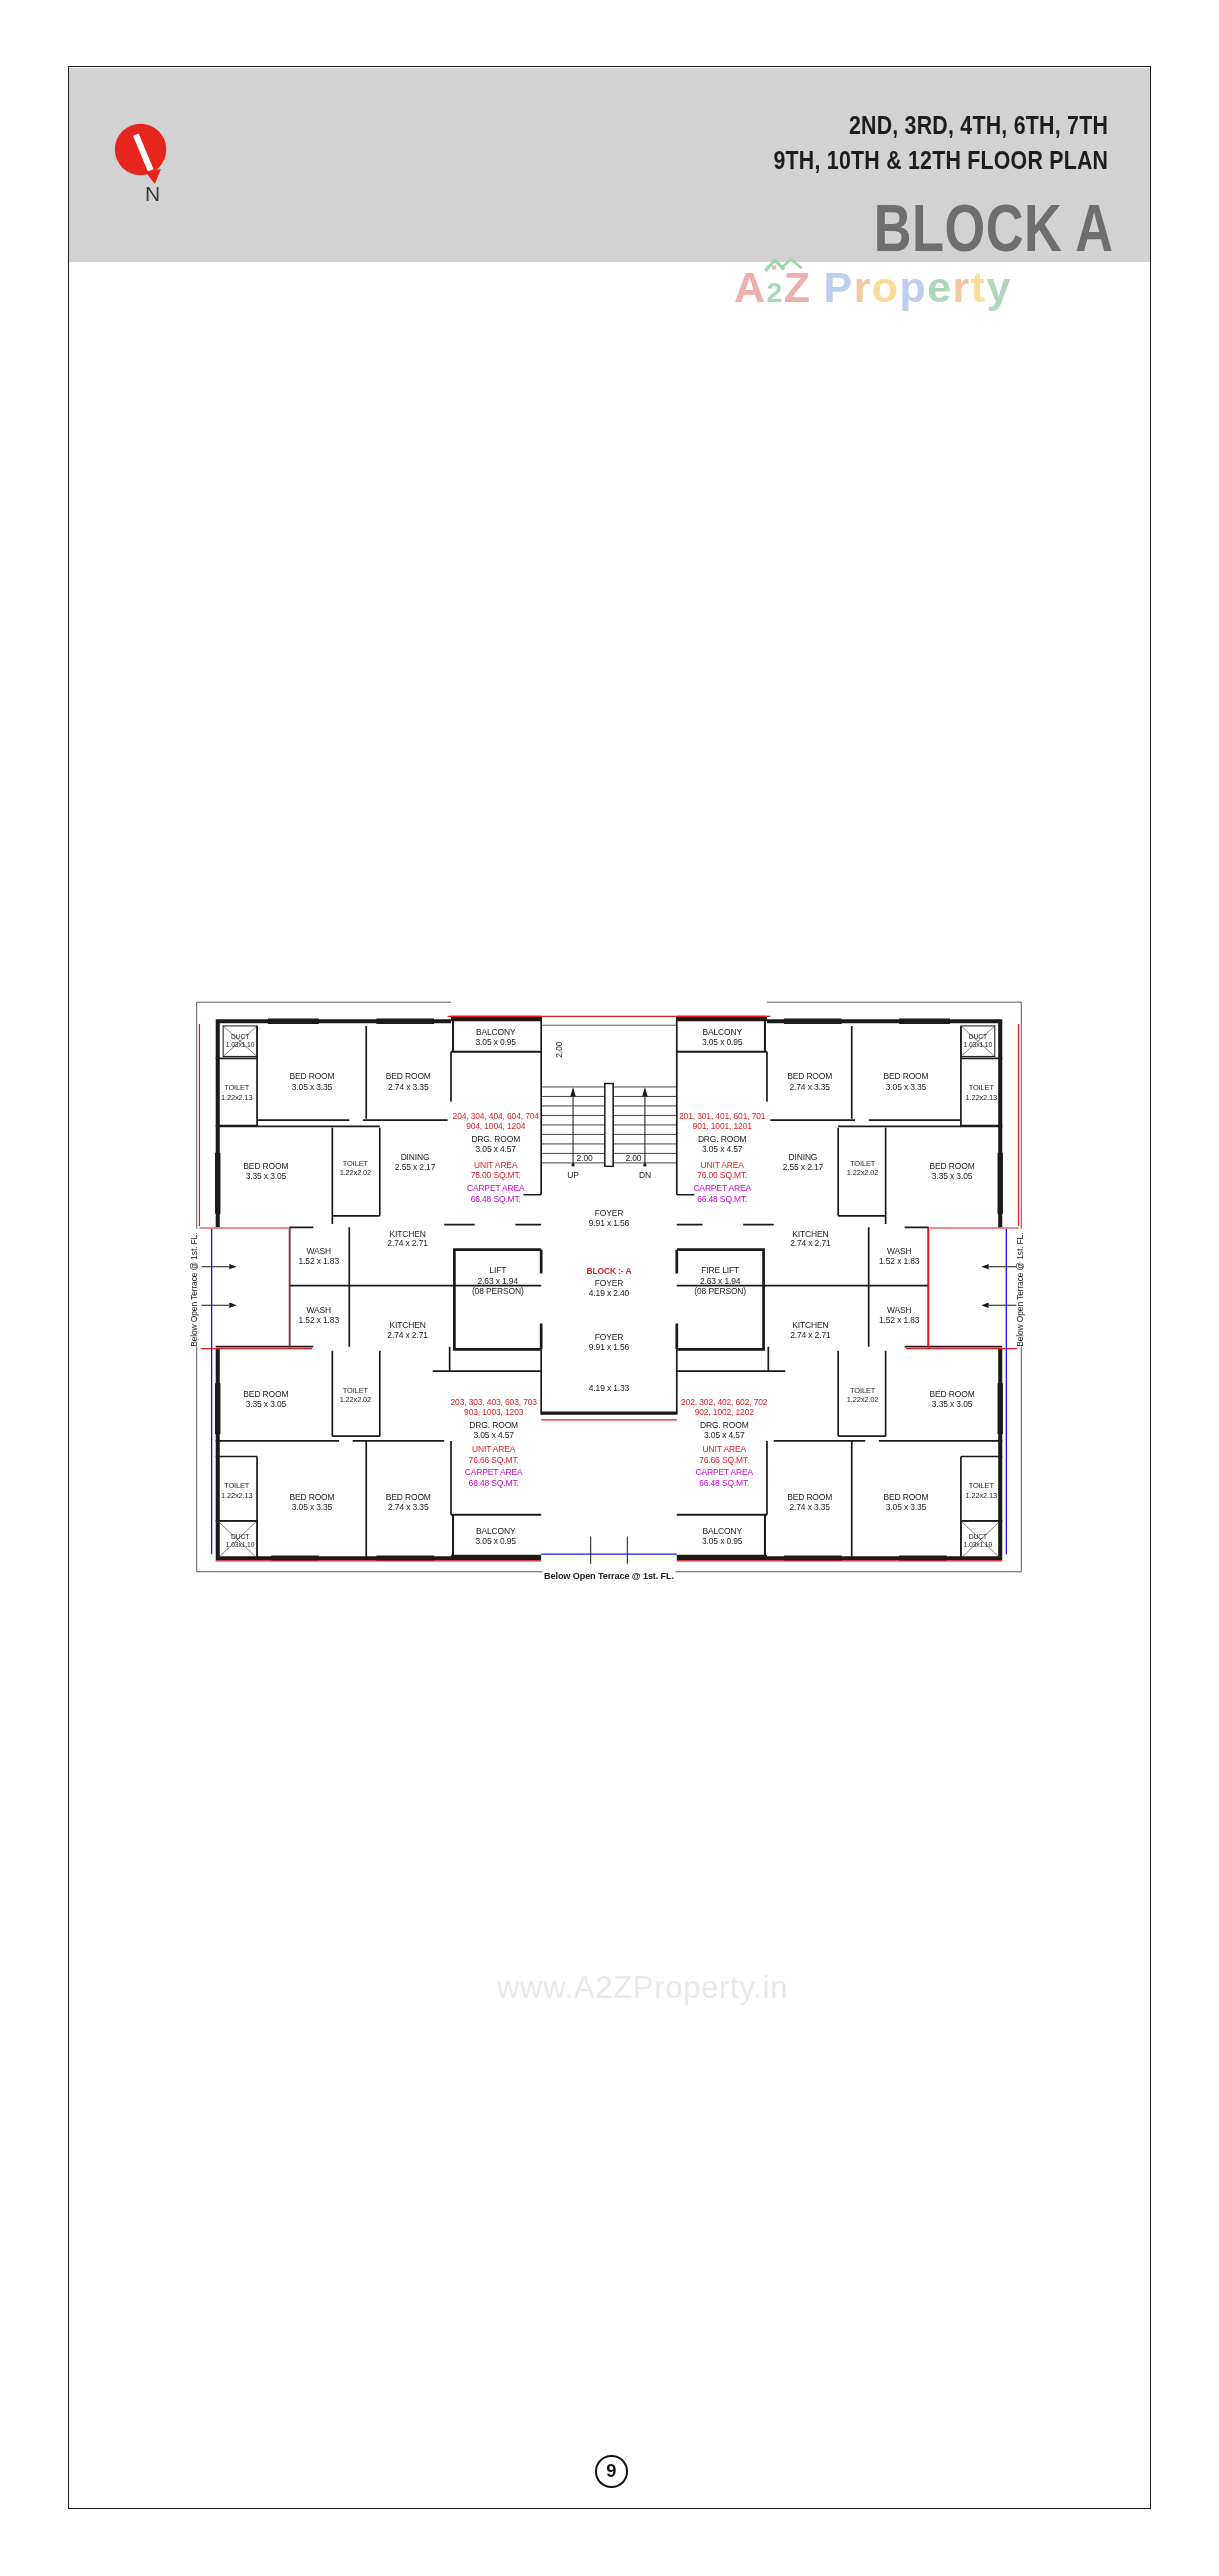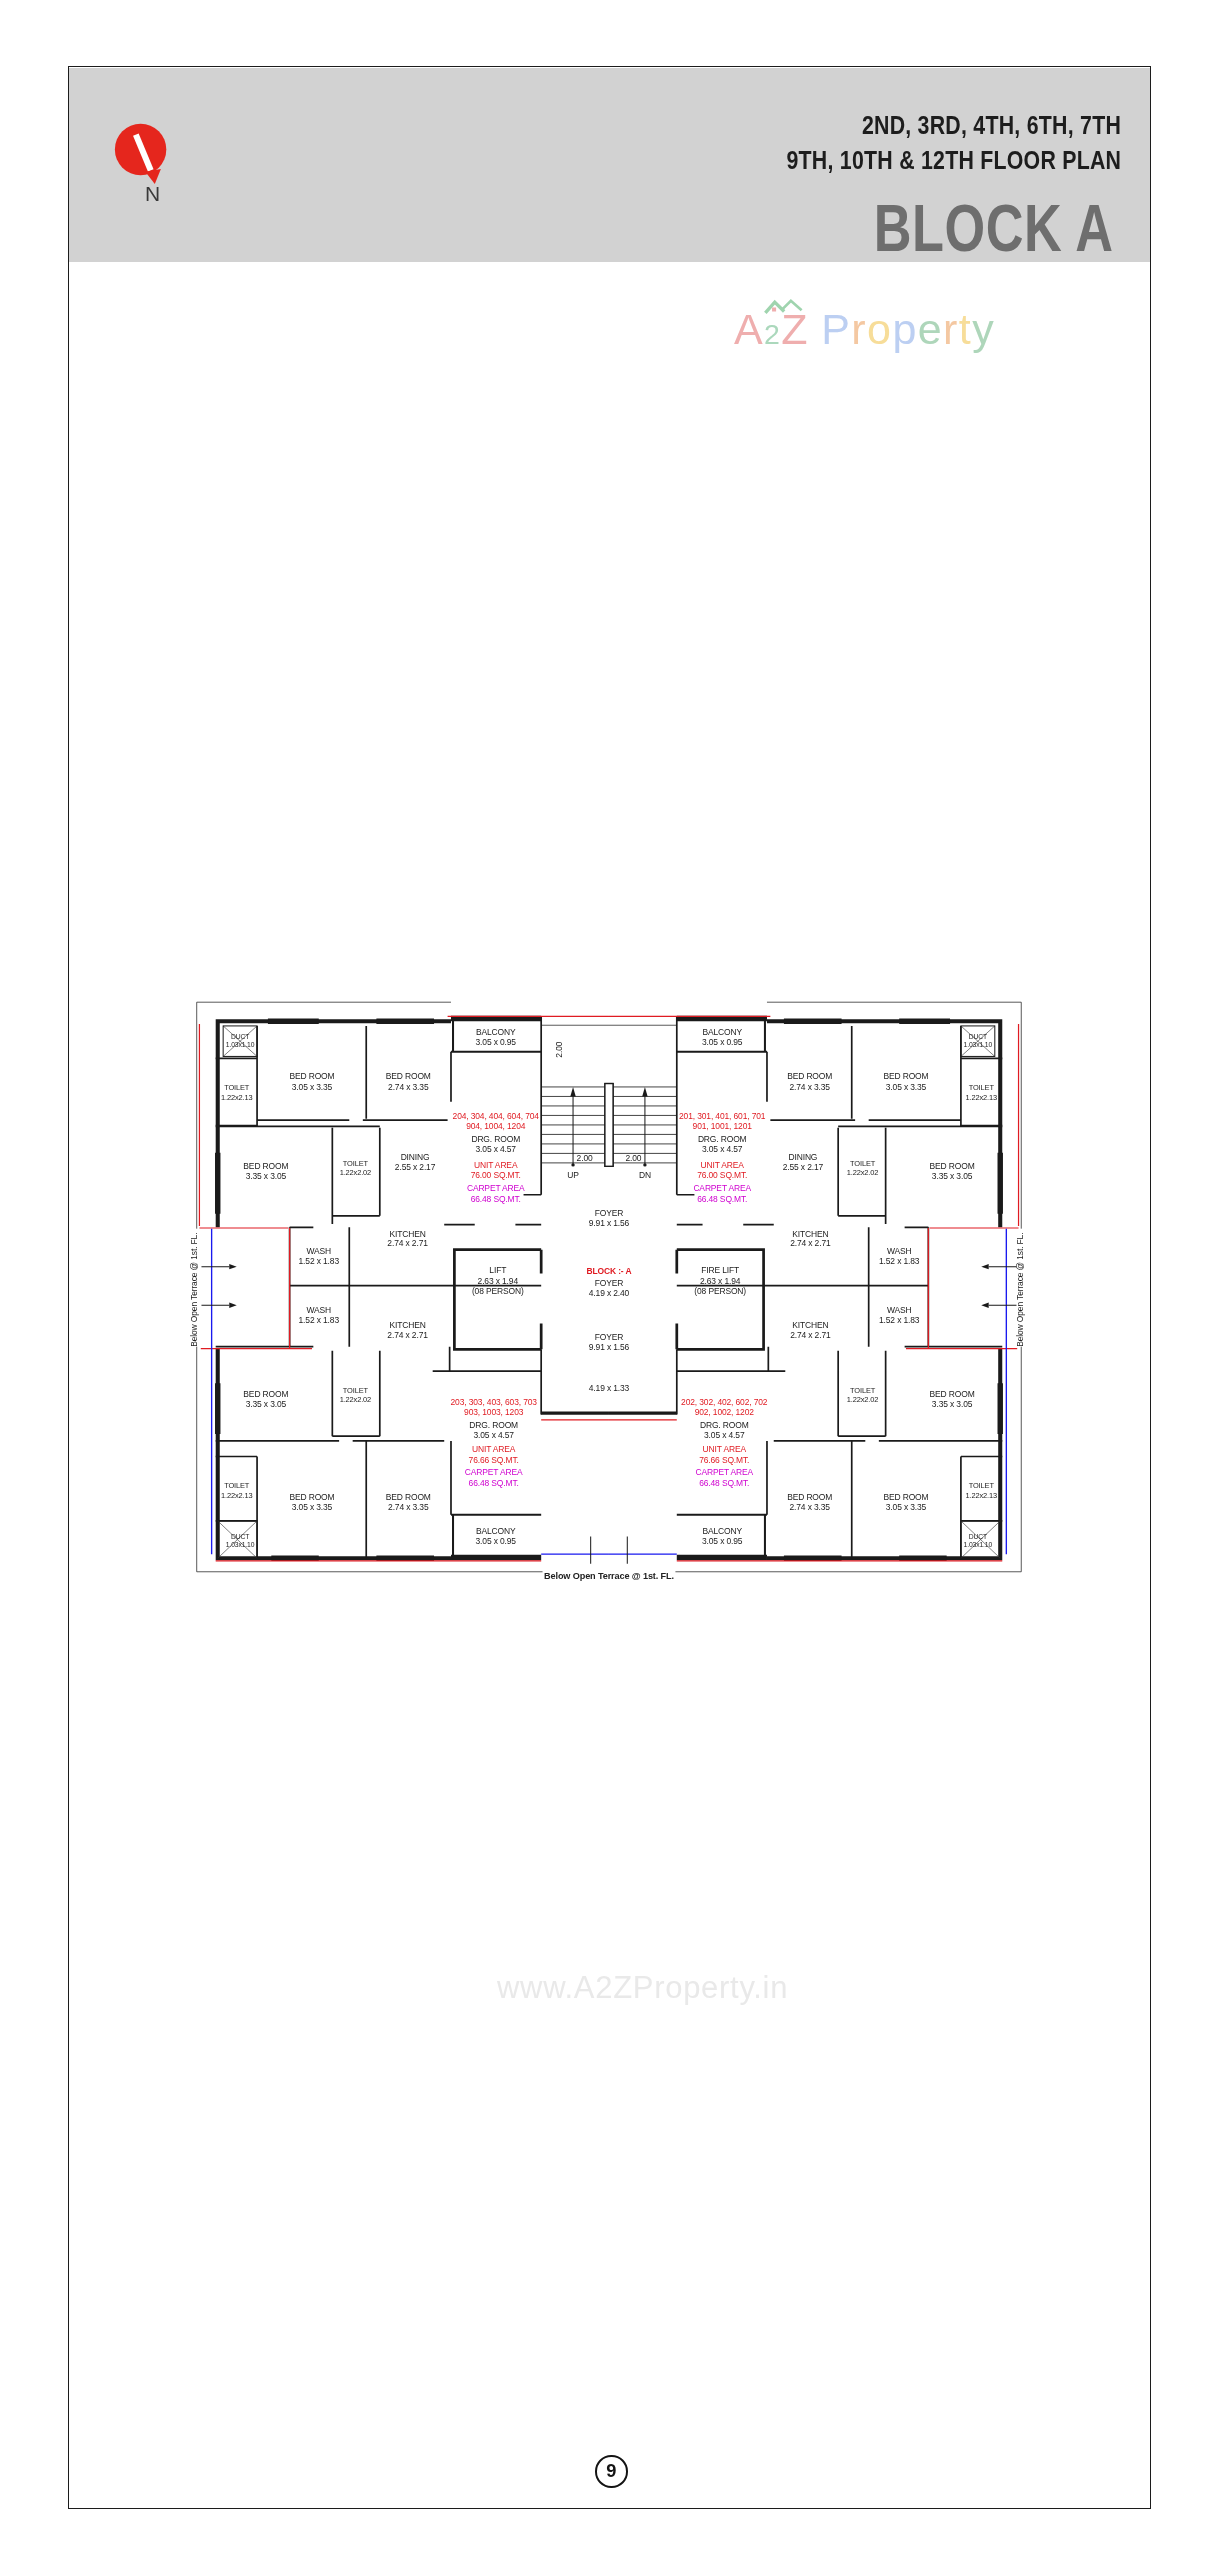--- a/index.html
+++ b/index.html
@@ -1,24 +1,24 @@
 <!DOCTYPE html>
 <html style="font-size:11px"><head>
 <meta charset="utf-8">
 <style>
   html,body{margin:0;padding:0;background:#fff;}
   .page{position:relative;width:1220px;height:2576px;background:#fff;font-family:"Liberation Sans",sans-serif;overflow:hidden;}
   .sheet-border{position:absolute;left:68px;top:66px;width:1081px;height:2441px;border:1.4px solid #1c1c1c;}
   .band{position:absolute;left:69px;top:68px;width:1081px;height:194px;background:#d2d2d2;}
   .compass{position:absolute;left:102px;top:112px;width:88px;height:102px;}
   .north-n{position:absolute;left:145px;top:182px;font-size:21px;color:#3a3a3a;font-weight:400;}
-  .titles{position:absolute;right:99px;top:108px;text-align:right;color:#1d1d1d;}
+  .titles{position:absolute;right:112px;top:108px;text-align:right;color:#1d1d1d;}
   .titles .tl1,.titles .tl2{display:inline-block;font-weight:700;font-size:26px;line-height:35px;transform:scaleX(.82);transform-origin:100% 50%;letter-spacing:0.3px;white-space:nowrap;}
   .block-title{position:absolute;right:106px;top:189px;font-weight:700;font-size:67px;color:#6e6e6e;transform:scaleX(.78);transform-origin:100% 50%;letter-spacing:0.7px;white-space:nowrap;}
-  .logo{position:absolute;left:734px;top:263px;white-space:nowrap;font-weight:400;letter-spacing:1.4px;margin-top:42px;}
+  .logo{position:absolute;left:734px;top:263px;white-space:nowrap;font-weight:700;letter-spacing:1.4px;}
   .logo span{font-size:43px;}
   .logo .l-a{color:#efaeae;}
   .logo .l-2{color:#abd8bc;font-size:28.5px;}
   .logo .l-z{color:#efaeae;}
   .logo .sp{display:inline-block;width:12.2px;}
   .logo .c1{color:#bccff2;} 
   .logo .c2{color:#f4c8a2;} 
   .logo .c3{color:#f7dd99;} 
   .logo .c4{color:#aed6ba;} 
   .logo .roof{position:absolute;left:30px;top:-6.8px;}

